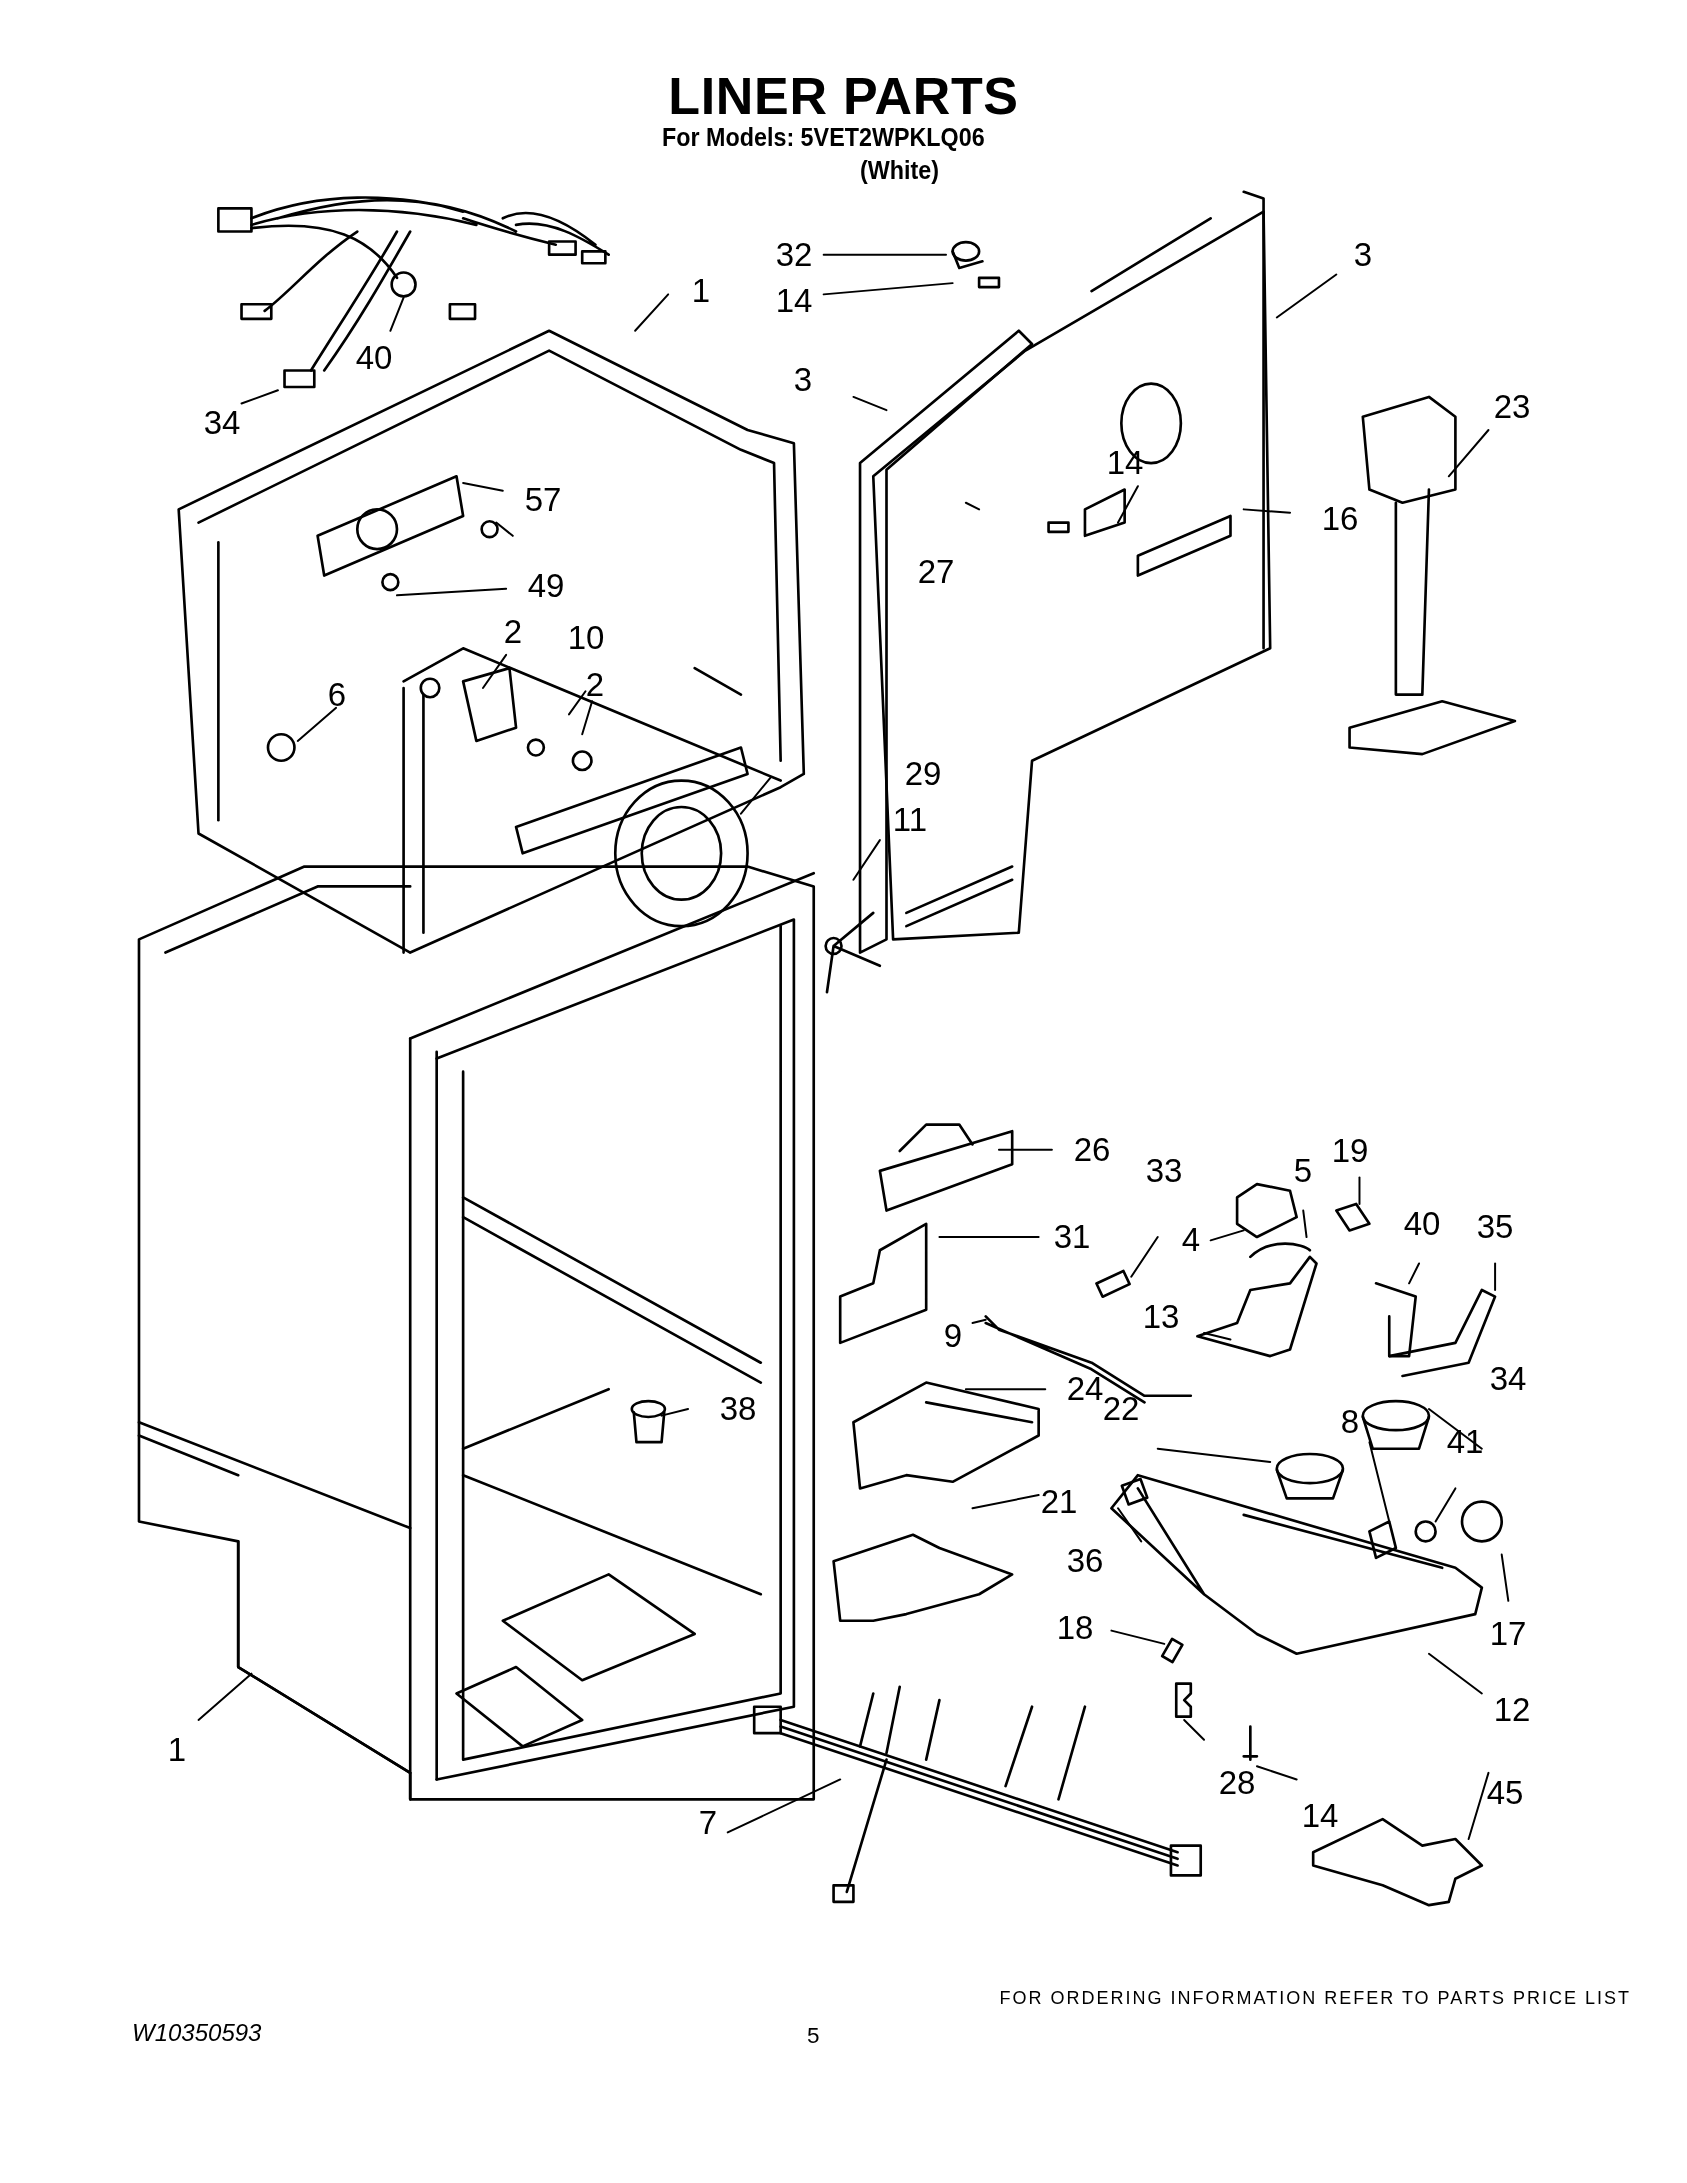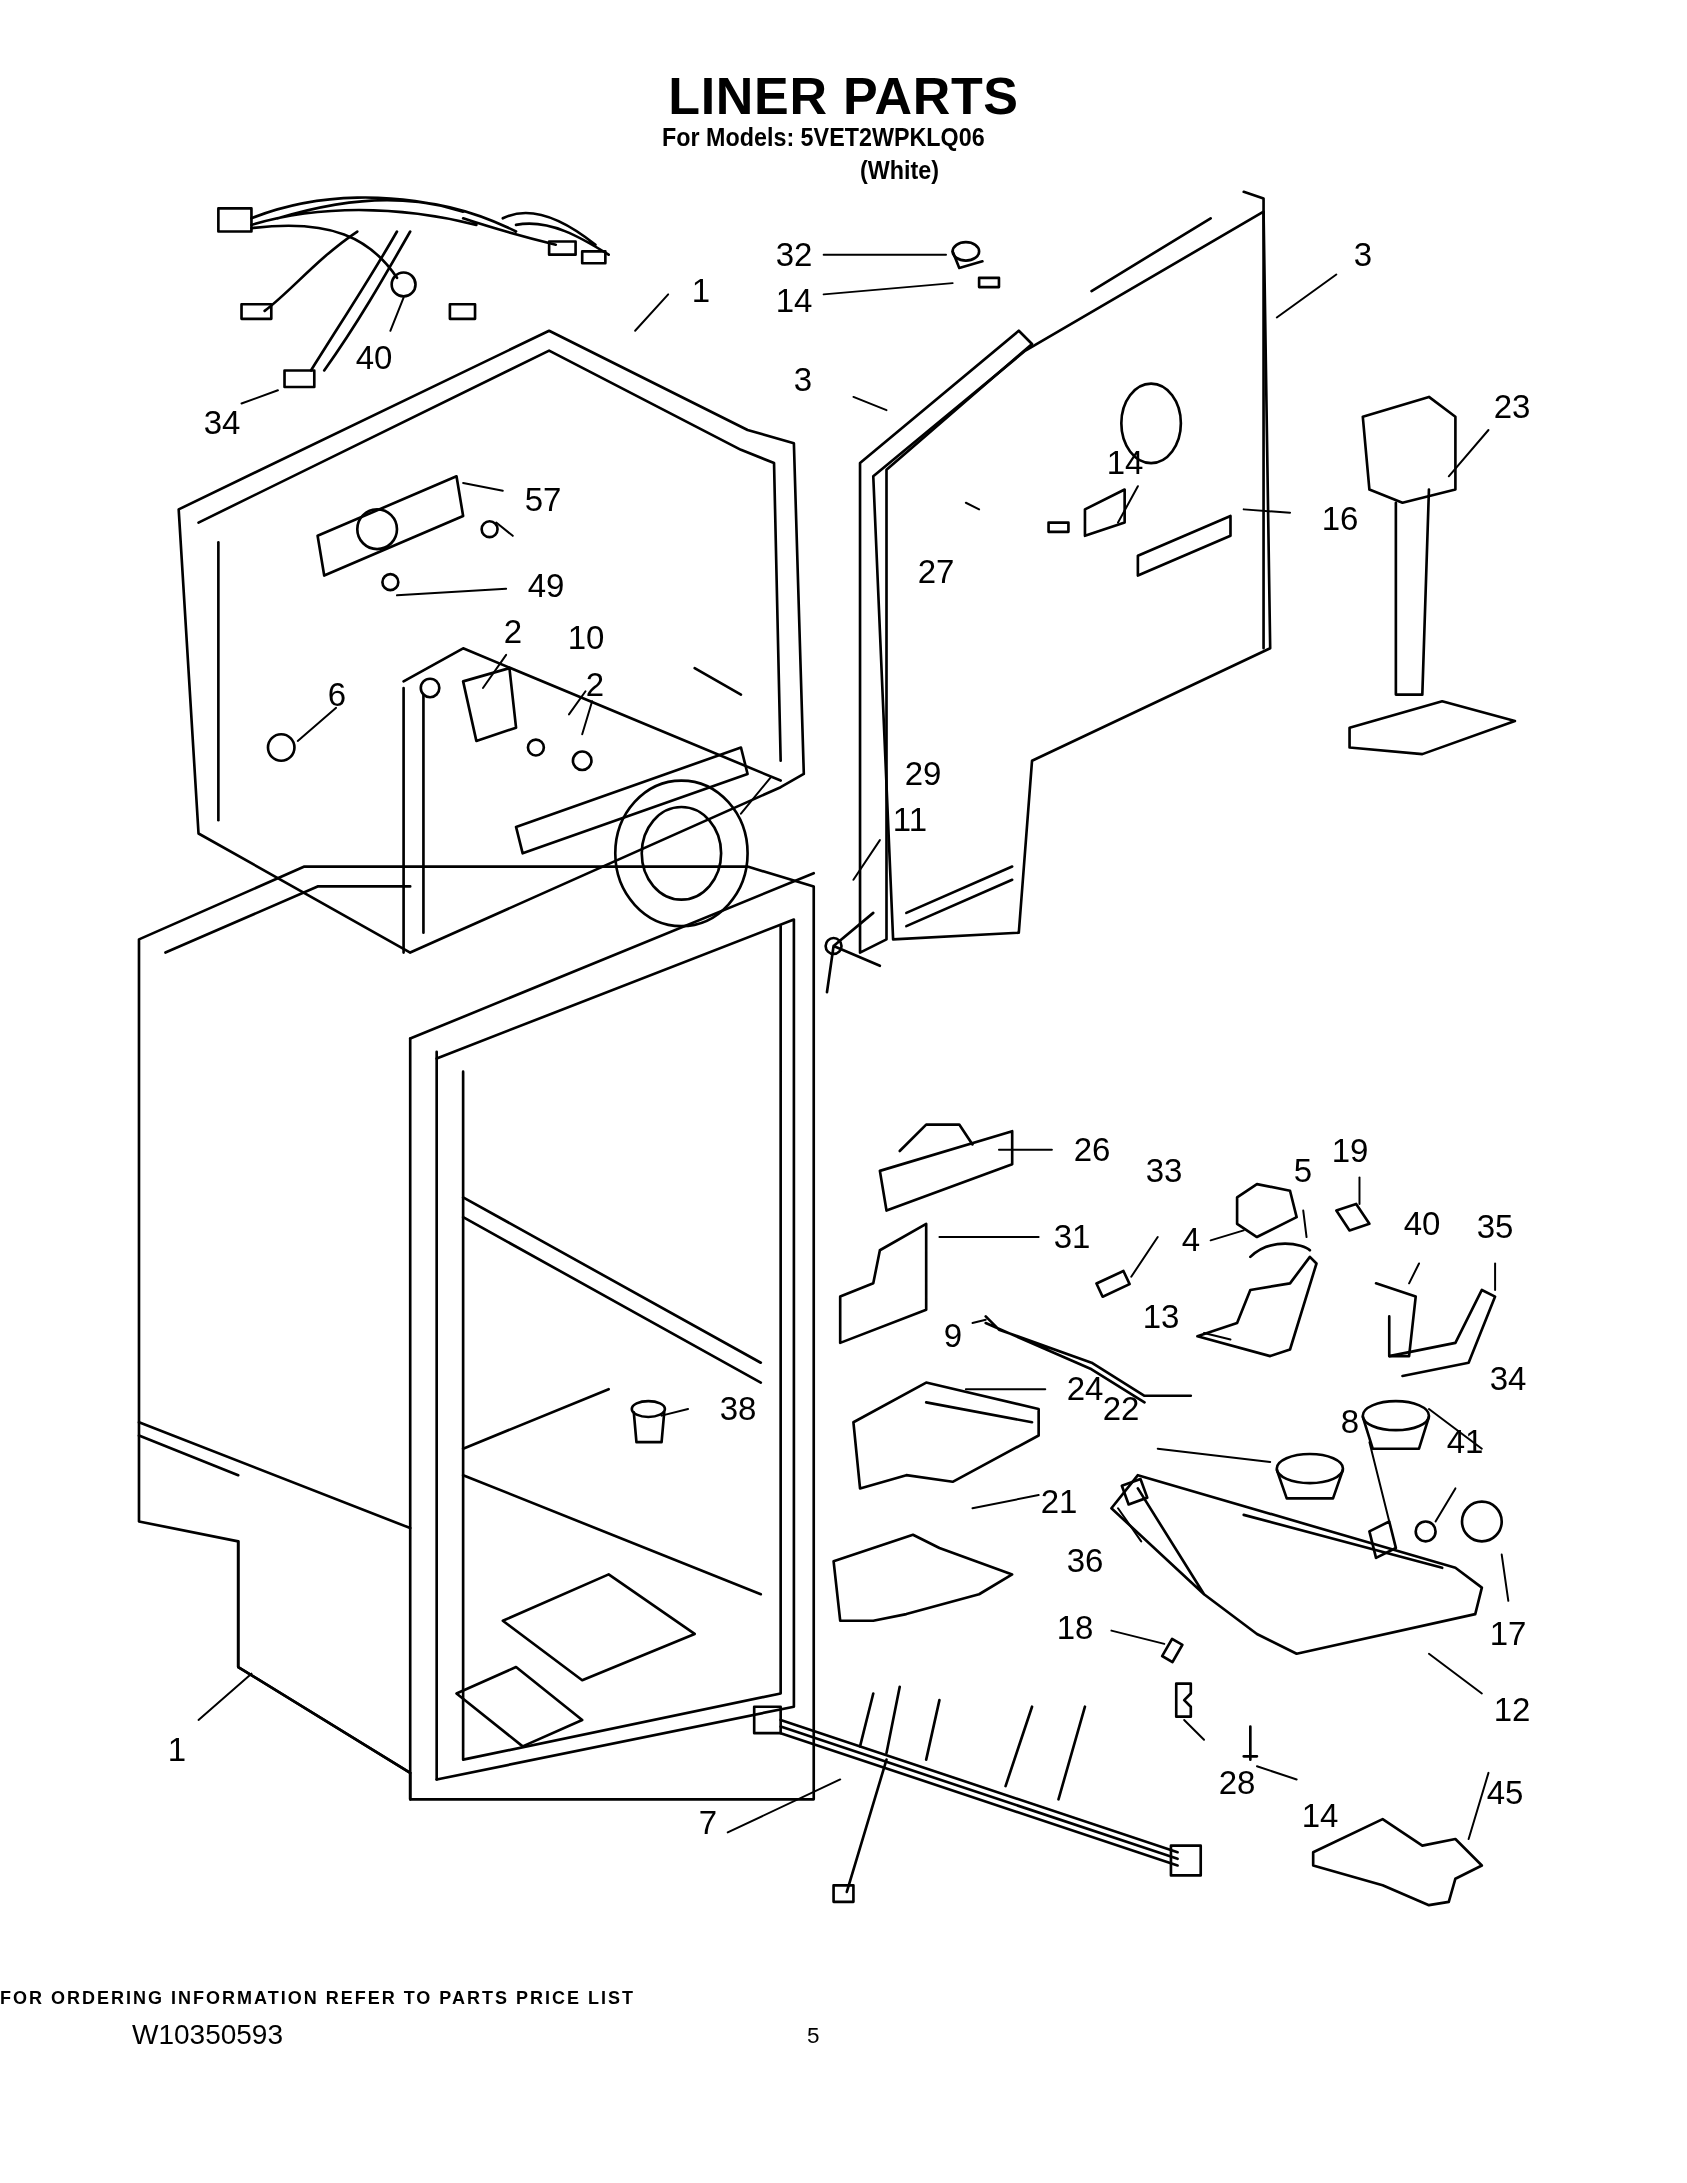--- a/index.html
+++ b/index.html
@@ -2,22 +2,22 @@
 <html style="font-size:10.6px"><head>
 <meta charset="utf-8">
 <style>
   html,body{margin:0;padding:0;background:#fff;}
   body{width:1687px;height:2183px;position:relative;overflow:hidden;font-family:"Liberation Sans",sans-serif;color:#000;}
   .title{position:absolute;left:0;width:1687px;top:66px;text-align:center;font-weight:bold;font-size:52px;letter-spacing:0.7px;}
   .subtitle{position:absolute;left:662px;top:122px;font-weight:bold;font-size:26.5px;transform:scaleX(0.88);transform-origin:left;}
   .color-note{position:absolute;left:860px;top:155px;font-weight:bold;font-size:26.5px;transform:scaleX(0.88);transform-origin:left;}
   svg#art{position:absolute;left:0;top:0;width:1687px;height:2183px;}
   .lbl{position:absolute;font-size:33px;line-height:34px;transform:translate(-50%,-50%);white-space:nowrap;}
-  .footer-note{position:absolute;top:1988px;left:0;width:1631px;text-align:left;font-weight:bold;font-size:18px;letter-spacing:2px;}
-  .doc-num{position:absolute;left:132px;top:2019px;font-size:28px;}
+  .footer-note{position:absolute;top:1988px;left:0;width:1631px;text-align:right;font-weight:normal;font-size:18px;letter-spacing:2px;}
+  .doc-num{position:absolute;left:132px;top:2019px;font-size:24px;font-style:italic;}
   .page-num{position:absolute;left:807px;top:2023px;font-size:22.5px;}
 </style>
 </head>
 <body>
 
 <div class="title">LINER PARTS</div>
 <div class="subtitle">For Models: 5VET2WPKLQ06</div>
 <div class="color-note">(White)</div>
 
 <svg id="art" viewBox="0 0 2550 3300" fill="none" stroke="#000" stroke-width="4" stroke-linejoin="round" stroke-linecap="round">

